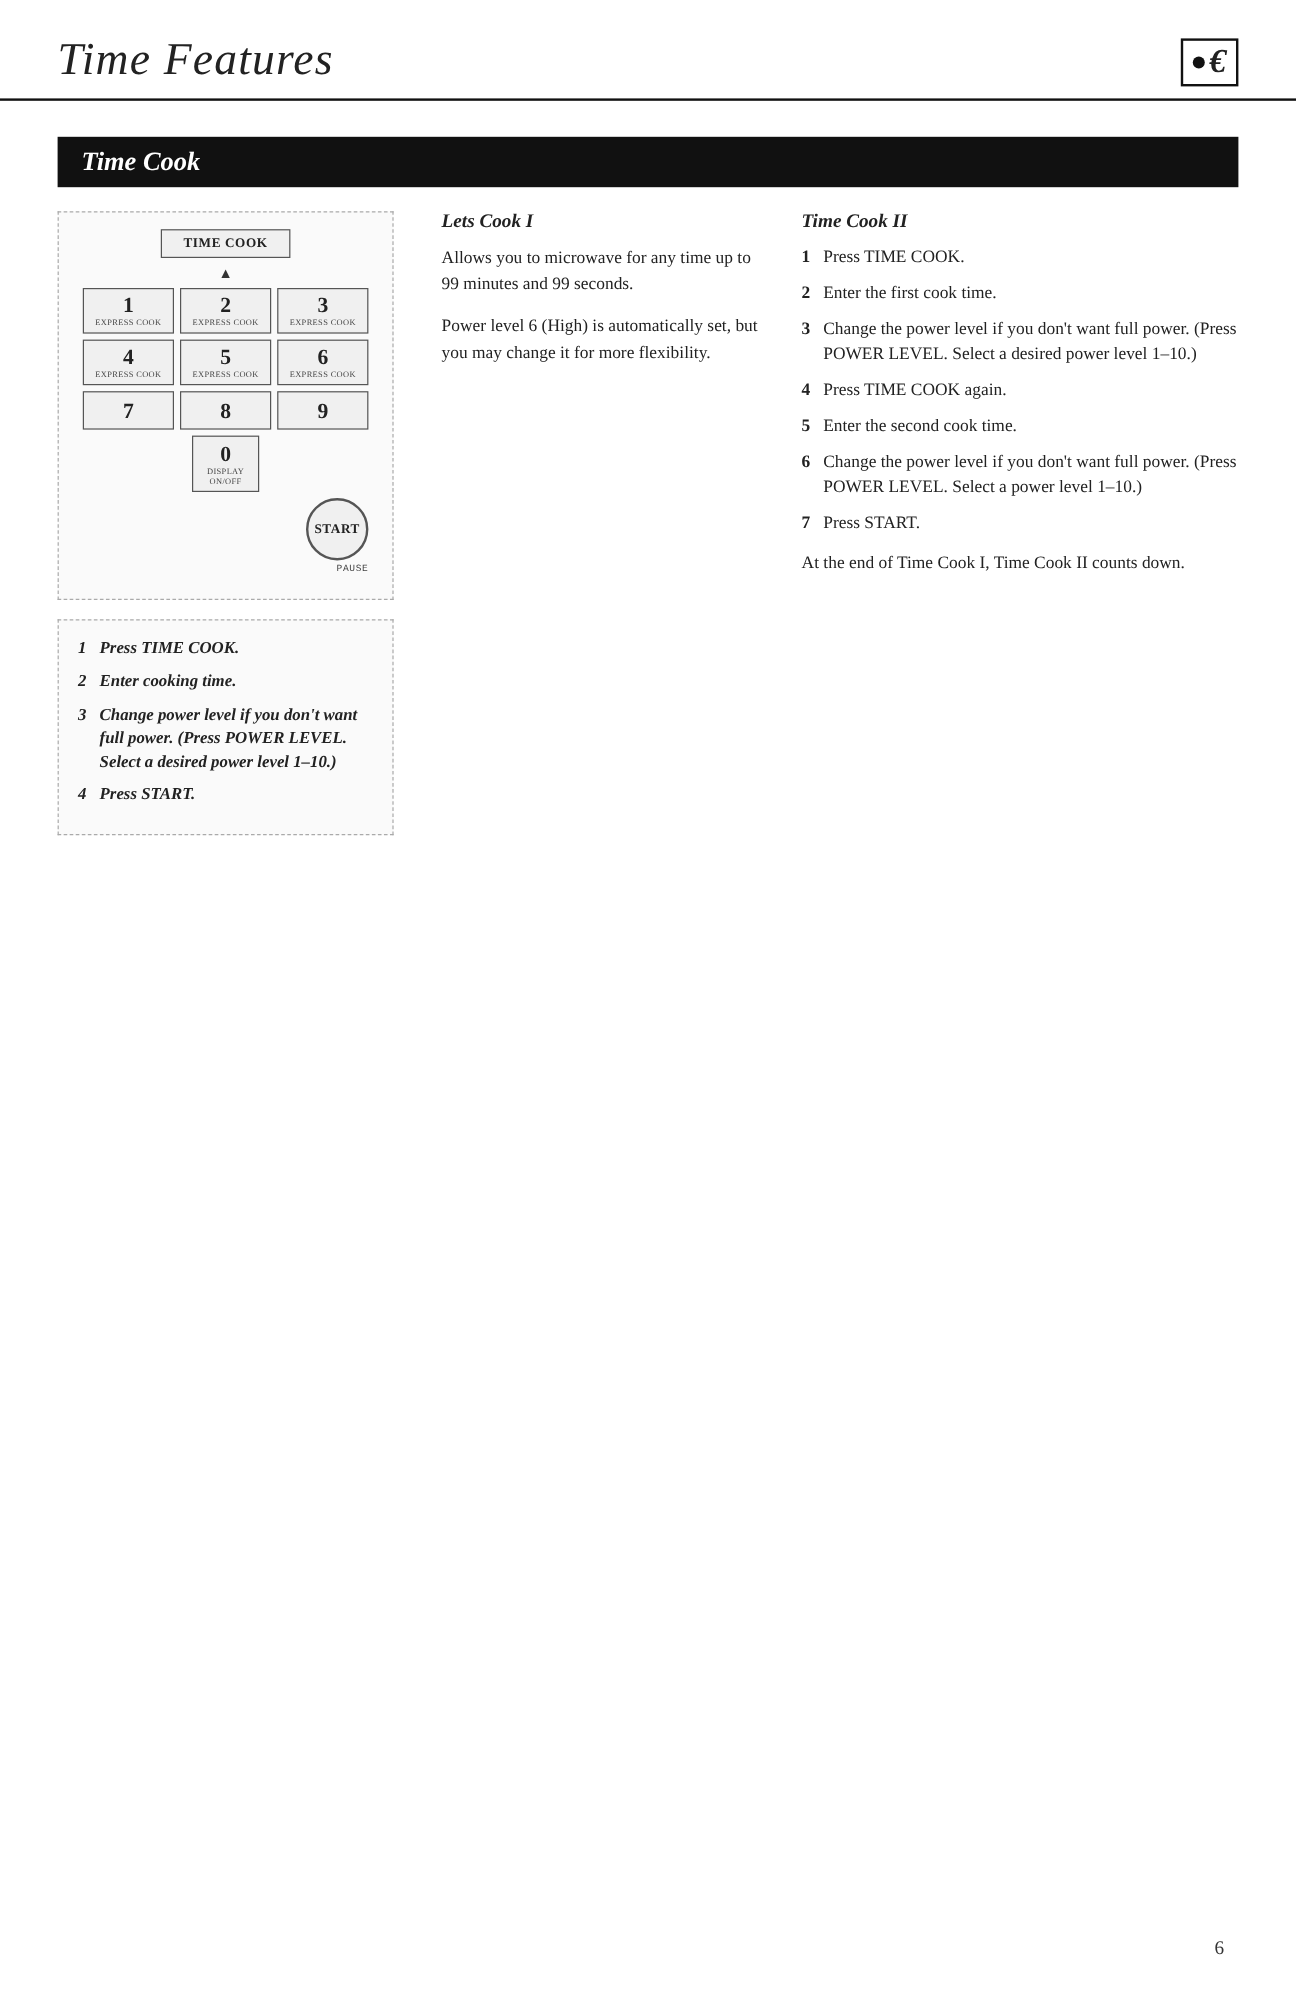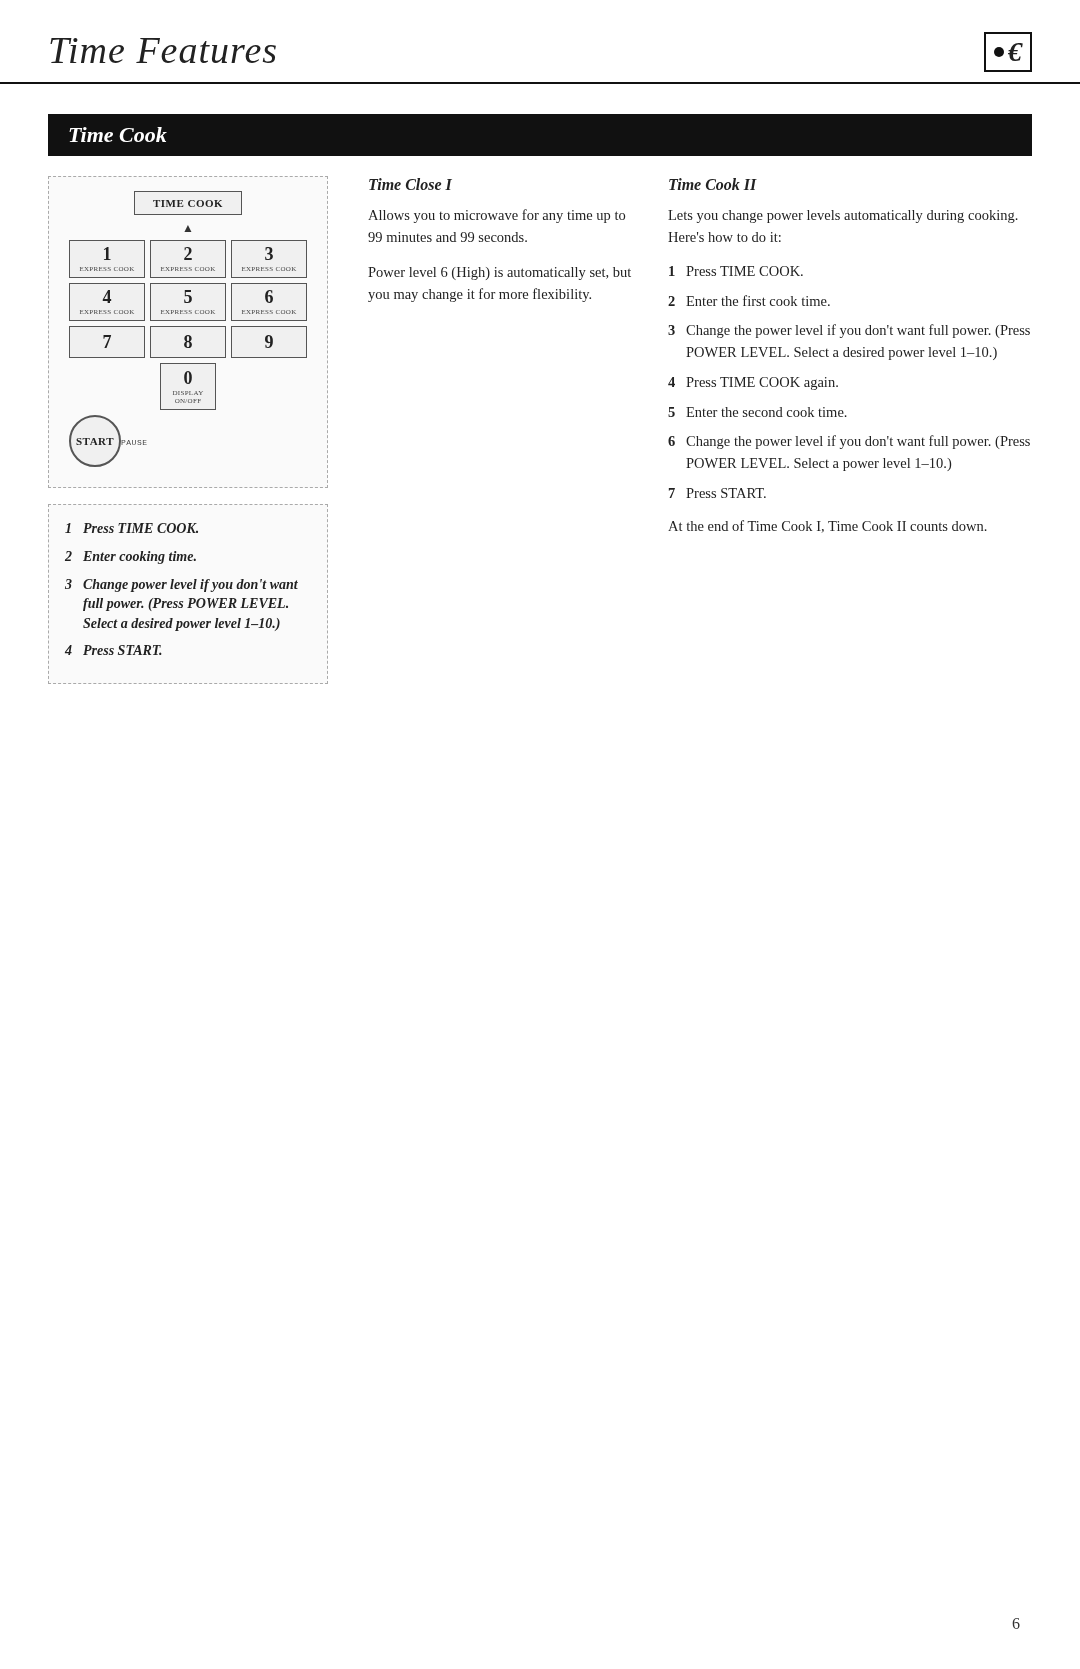--- a/index.html
+++ b/index.html
@@ -162,22 +162,22 @@
     }
     .key-zero .key-label {
       font-size: 7px;
       letter-spacing: 0.3px;
       color: #444;
       display: block;
     }
 
     .keypad-start-row {
       display: flex;
-      flex-direction: row;
-      align-items: center;
+      flex-direction: column;
+      align-items: flex-end;
       margin-top: 4px;
     }
     .btn-start {
       border: 2px solid #555;
       border-radius: 50%;
       width: 52px;
       height: 52px;
       display: flex;
       align-items: center;
       justify-content: center;
@@ -362,28 +362,27 @@
       </div>
       <div class="instruction-item">
         <span class="instruction-num">4</span>
         <span class="instruction-text">Press START.</span>
       </div>
     </div>
 
   </div>
 
   <div class="middle-column">
-    <div class="col-section-title">Time Close I</div>
+    <div class="col-section-title">Lets Cook I</div>
     <p class="col-body-text">Allows you to microwave for any time up to 99 minutes and 99 seconds.</p>
     <p class="col-body-text">Power level 6 (High) is automatically set, but you may change it for more flexibility.</p>
   </div>
 
   <div class="right-column">
     <div class="col-section-title">Time Cook II</div>
-    <p class="col-body-text">Lets you change power levels automatically during cooking. Here's how to do it:</p>
 
     <div class="numbered-step">
       <span class="step-num">1</span>
       <span class="step-text">Press TIME COOK.</span>
     </div>
     <div class="numbered-step">
       <span class="step-num">2</span>
       <span class="step-text">Enter the first cook time.</span>
     </div>
     <div class="numbered-step">

